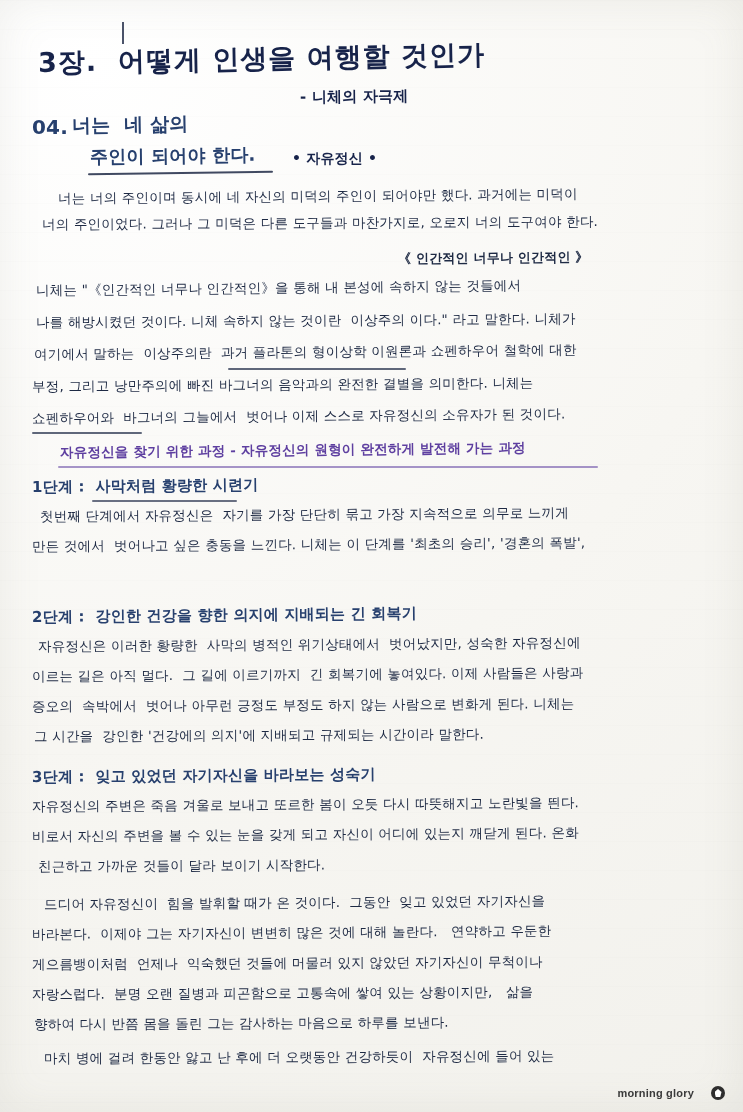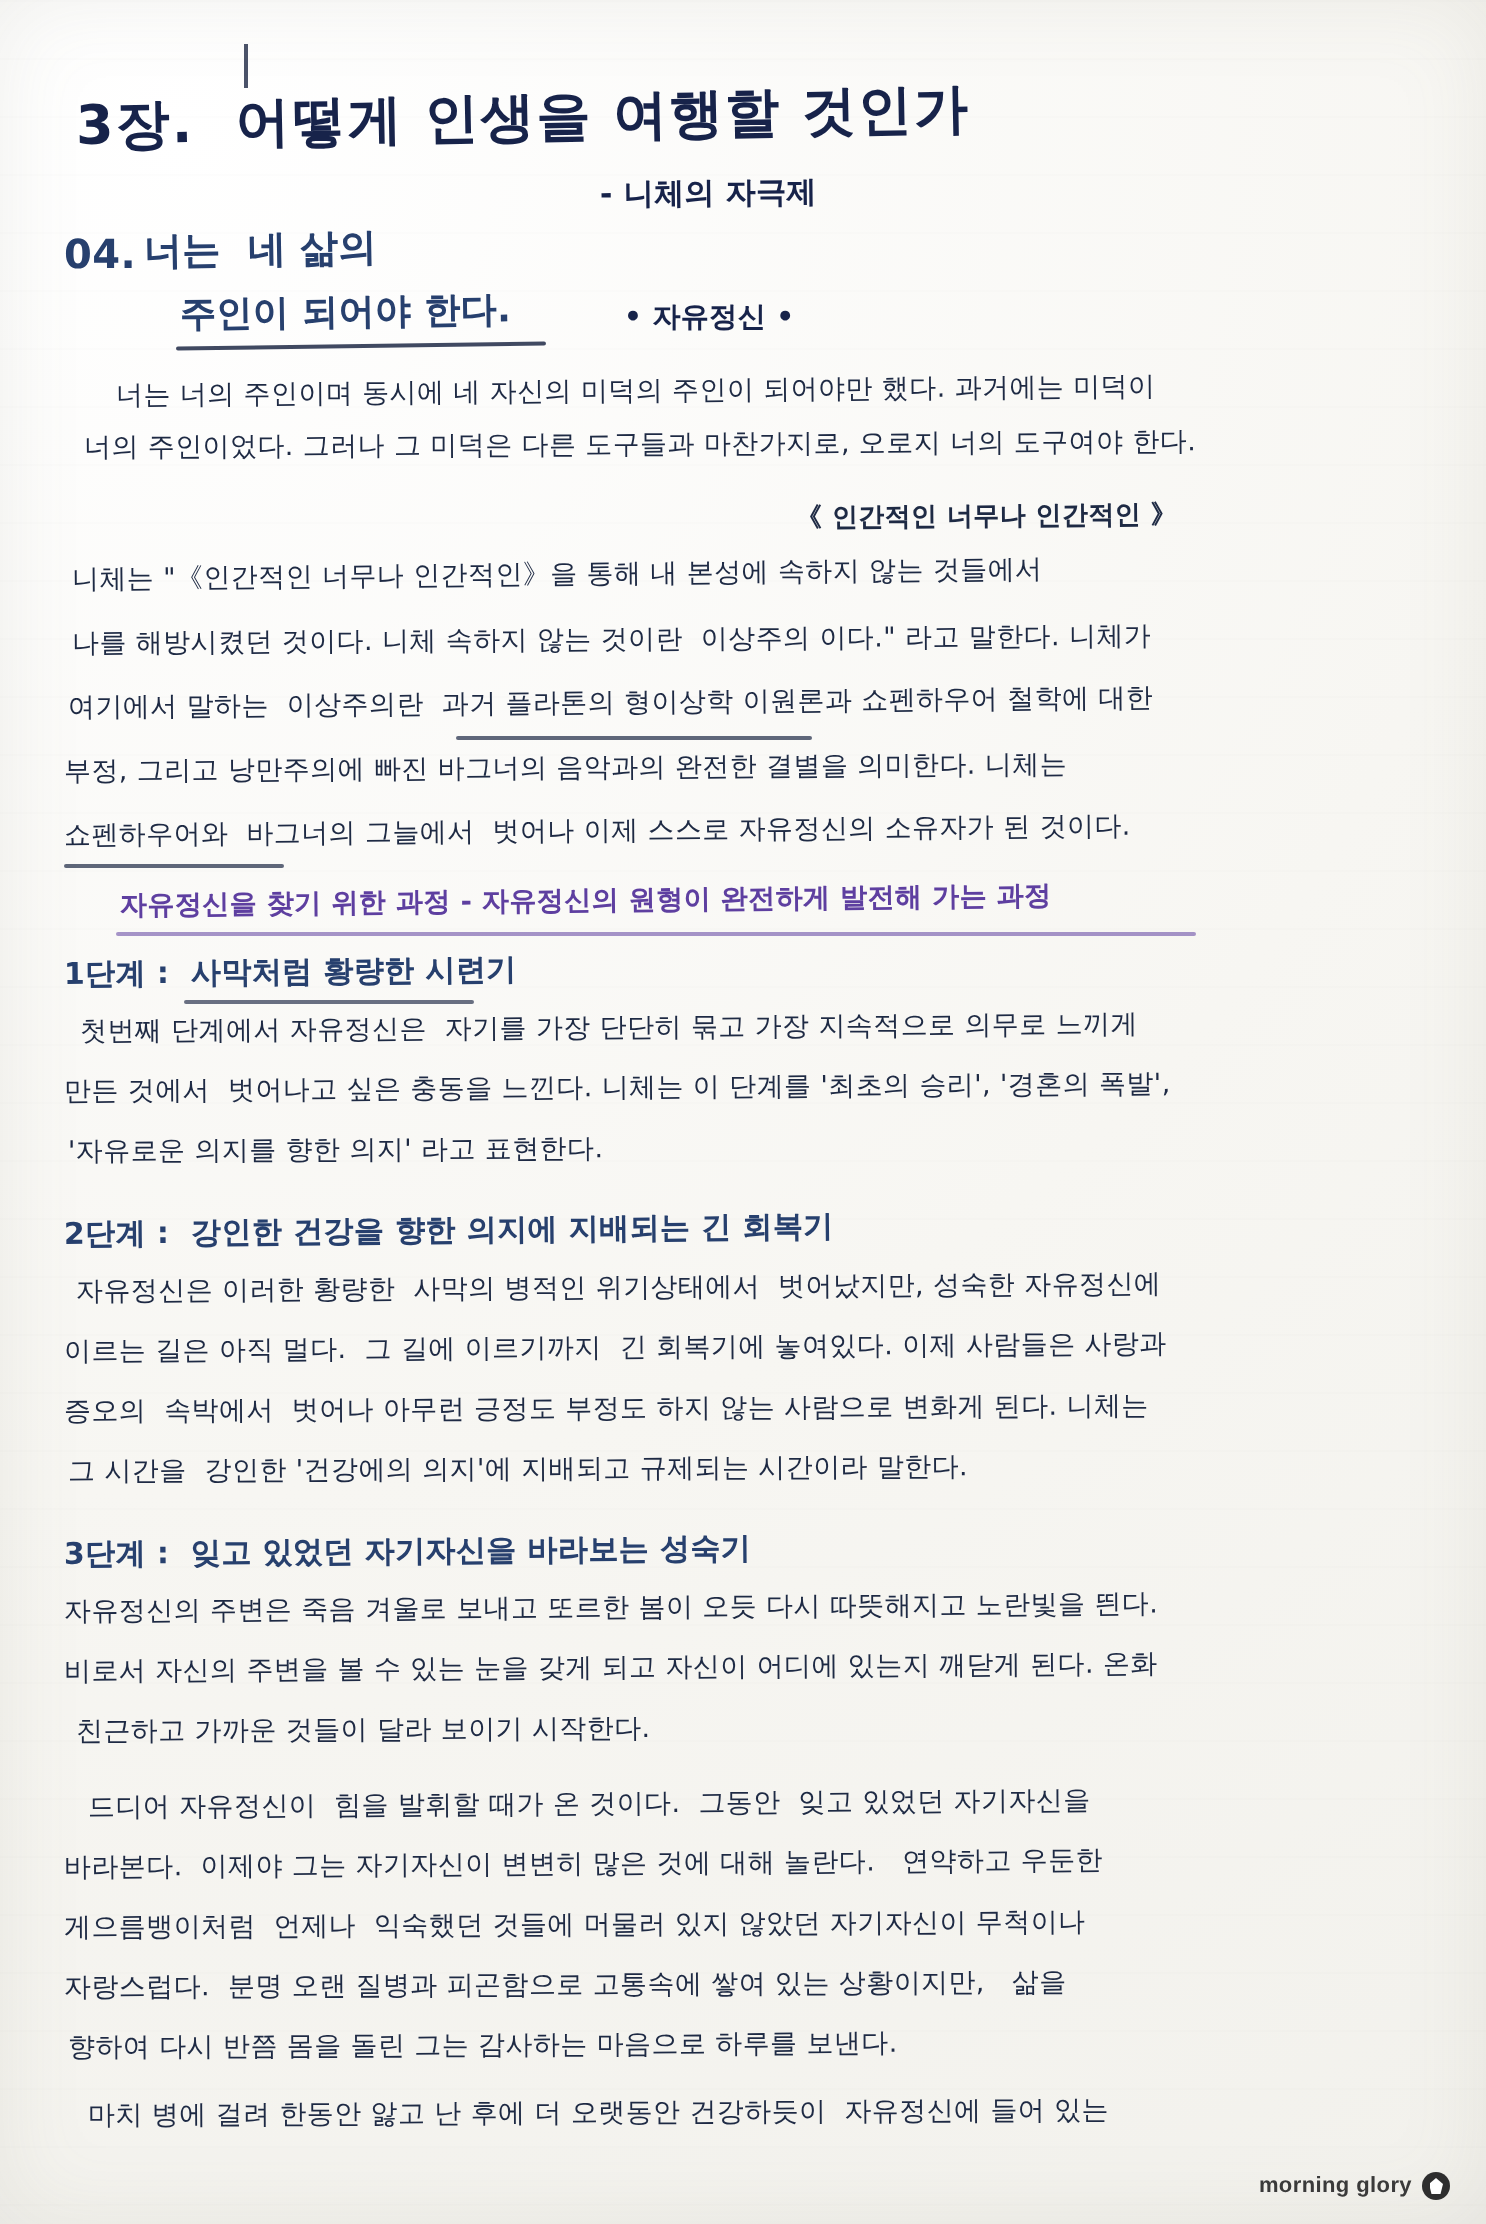--- a/index.html
+++ b/index.html
@@ -115,21 +115,21 @@
     width: 2px;
     background: #2b3550;
     opacity: 0.85;
   }
   .brand {
     position: absolute;
     right: 18px;
     bottom: 12px;
     display: flex;
     align-items: center;
-    gap: 5px;
+    gap: 17px;
     font-size: 11px;
     font-weight: 700;
     color: #3a3a3a;
     font-family: "Liberation Sans", sans-serif;
     letter-spacing: 0.2px;
     margin-left: 31px;
   }
   .brand-logo {
     width: 14px;
     height: 14px;
@@ -156,42 +156,41 @@
 
   <div class="tick-mark" style="left:122px; top:22px; height:22px;"></div>
 
   <div class="hw title ink-darkblue" style="left:38px; top:45px; transform: rotate(-1.1deg);">3장.  어떻게 인생을 여행할 것인가</div>
   <div class="hw subtitle ink-darkblue" style="left:300px; top:88px; transform: rotate(-0.6deg);">- 니체의 자극제</div>
 
   <div class="hw sec-num ink-blue" style="left:32px; top:115px;">04.</div>
   <div class="hw sec-title ink-blue" style="left:72px; top:113px; transform: rotate(-1deg);">너는  네 삶의</div>
   <div class="hw sec-title2 ink-blue" style="left:90px; top:145px; transform: rotate(-0.8deg);">주인이 되어야 한다.</div>
   <div class="underline" style="left:88px; top:172px; width:185px; transform: rotate(-0.8deg);"></div>
-  <div class="hw tag ink-darkblue" style="left:312px; top:150px;text-align:right;">• 자유정신 •</div>
+  <div class="hw tag ink-darkblue" style="left:292px; top:150px;text-align:right;">• 자유정신 •</div>
 
   <div class="hw body-line ink-dark" style="left:58px; top:192px; transform: rotate(-0.5deg);">너는 너의 주인이며 동시에 네 자신의 미덕의 주인이 되어야만 했다. 과거에는 미덕이</div>
   <div class="hw body-line ink-dark" style="left:42px; top:218px; transform: rotate(-0.3deg);">너의 주인이었다. 그러나 그 미덕은 다른 도구들과 마찬가지로, 오로지 너의 도구여야 한다.</div>
   <div class="hw quote-center ink-dark" style="left:398px; top:250px; transform: rotate(-0.5deg);">《 인간적인 너무나 인간적인 》</div>
 
   <div class="hw body-line ink-dark" style="left:36px; top:284px; transform: rotate(-0.6deg);">니체는 "《인간적인 너무나 인간적인》을 통해 내 본성에 속하지 않는 것들에서</div>
   <div class="hw body-line ink-dark" style="left:36px; top:316px; transform: rotate(-0.4deg);">나를 해방시켰던 것이다. 니체 속하지 않는 것이란  이상주의 이다." 라고 말한다. 니체가</div>
   <div class="hw body-line ink-dark" style="left:34px; top:348px; transform: rotate(-0.5deg);">여기에서 말하는  이상주의란  과거 플라톤의 형이상학 이원론과 쇼펜하우어 철학에 대한</div>
   <div class="underline thin" style="left:228px; top:368px; width:178px;"></div>
   <div class="hw body-line ink-dark" style="left:32px; top:380px; transform: rotate(-0.4deg);">부정, 그리고 낭만주의에 빠진 바그너의 음악과의 완전한 결별을 의미한다. 니체는</div>
   <div class="hw body-line ink-dark" style="left:32px; top:412px; transform: rotate(-0.5deg);">쇼펜하우어와  바그너의 그늘에서  벗어나 이제 스스로 자유정신의 소유자가 된 것이다.</div>
   <div class="underline thin" style="left:32px; top:432px; width:110px;"></div>
 
   <div class="hw highlight-line ink-purple" style="left:60px; top:444px; transform: rotate(-0.6deg);">자유정신을 찾기 위한 과정 - 자유정신의 원형이 완전하게 발전해 가는 과정</div>
   <div class="underline purple" style="left:58px; top:466px; width:540px; opacity:0.55;"></div>
 
   <div class="hw stage-head ink-blue" style="left:32px; top:478px; transform: rotate(-0.6deg);">1단계 :  사막처럼 황량한 시련기</div>
   <div class="underline" style="left:92px; top:500px; width:145px; opacity:0.7;"></div>
   <div class="hw body-line ink-dark" style="left:40px; top:510px; transform: rotate(-0.4deg);">첫번째 단계에서 자유정신은  자기를 가장 단단히 묶고 가장 지속적으로 의무로 느끼게</div>
   <div class="hw body-line ink-dark" style="left:32px; top:540px; transform: rotate(-0.4deg);">만든 것에서  벗어나고 싶은 충동을 느낀다. 니체는 이 단계를 '최초의 승리', '경혼의 폭발',</div>
-  <div class="hw body-line ink-dark" style="left:34px; top:570px; transform: rotate(-0.3deg);">'자유로운 의지를 향한 의지' 라고 표현한다.</div>
 
   <div class="hw stage-head ink-blue" style="left:32px; top:608px; transform: rotate(-0.6deg);">2단계 :  강인한 건강을 향한 의지에 지배되는 긴 회복기</div>
   <div class="hw body-line ink-dark" style="left:38px; top:640px; transform: rotate(-0.4deg);">자유정신은 이러한 황량한  사막의 병적인 위기상태에서  벗어났지만, 성숙한 자유정신에</div>
   <div class="hw body-line ink-dark" style="left:32px; top:670px; transform: rotate(-0.4deg);">이르는 길은 아직 멀다.  그 길에 이르기까지  긴 회복기에 놓여있다. 이제 사람들은 사랑과</div>
   <div class="hw body-line ink-dark" style="left:32px; top:700px; transform: rotate(-0.3deg);">증오의  속박에서  벗어나 아무런 긍정도 부정도 하지 않는 사람으로 변화게 된다. 니체는</div>
   <div class="hw body-line ink-dark" style="left:34px; top:730px; transform: rotate(-0.3deg);">그 시간을  강인한 '건강에의 의지'에 지배되고 규제되는 시간이라 말한다.</div>
 
   <div class="hw stage-head ink-blue" style="left:32px; top:768px; transform: rotate(-0.5deg);">3단계 :  잊고 있었던 자기자신을 바라보는 성숙기</div>
   <div class="hw body-line ink-dark" style="left:32px; top:800px; transform: rotate(-0.4deg);">자유정신의 주변은 죽음 겨울로 보내고 또르한 봄이 오듯 다시 따뜻해지고 노란빛을 띈다.</div>
   <div class="hw body-line ink-dark" style="left:32px; top:830px; transform: rotate(-0.4deg);">비로서 자신의 주변을 볼 수 있는 눈을 갖게 되고 자신이 어디에 있는지 깨닫게 된다. 온화</div>

